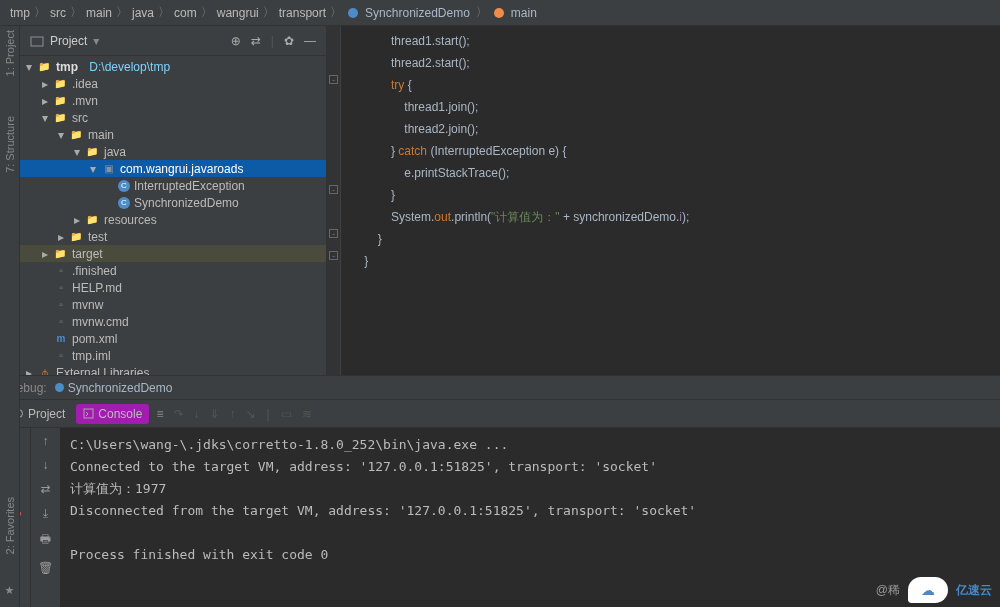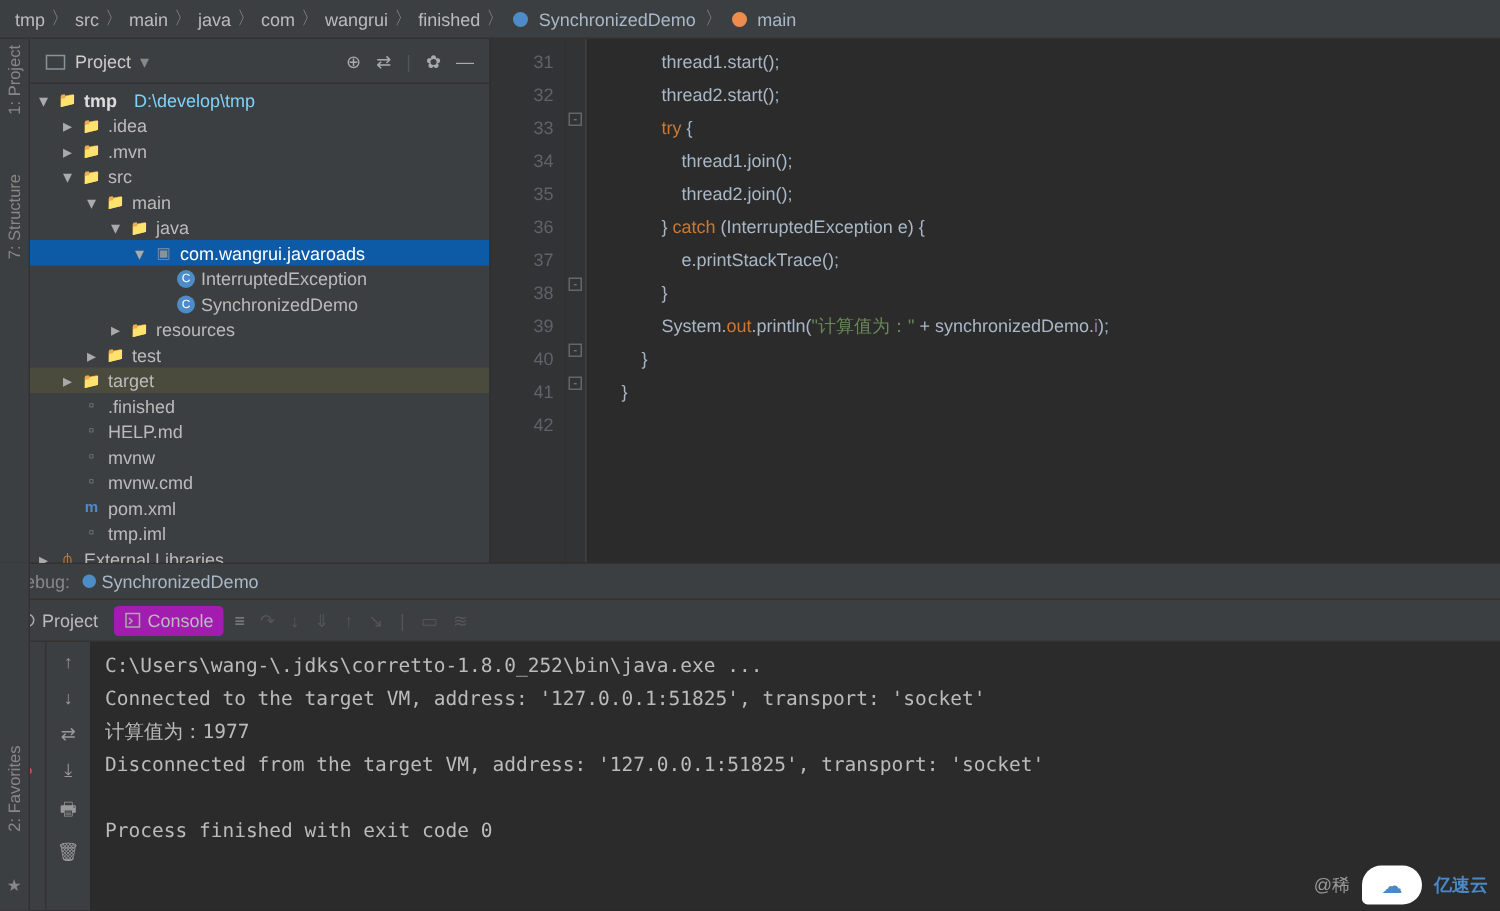--- a/index.html
+++ b/index.html
@@ -70,21 +70,21 @@
   <span>src</span>
     <span class="bc-sep">〉</span>
   <span>main</span>
     <span class="bc-sep">〉</span>
   <span>java</span>
     <span class="bc-sep">〉</span>
   <span>com</span>
     <span class="bc-sep">〉</span>
   <span>wangrui</span>
     <span class="bc-sep">〉</span>
-  <span>finished</span>
+  <span>transport</span>
     <span class="bc-sep">〉</span>
   <span class="bc-class">
       <span class="circ circ-c"></span>
       <span>SynchronizedDemo</span>
     </span>
     <span class="bc-sep">〉</span>
   <span class="bc-meth">
       <span class="circ circ-m"></span>
       <span>main</span>
     </span>
@@ -209,34 +209,20 @@
         <span class="arrow">▸</span>
           <span class="ico" style="color:#cc7832">⫛</span>
         <span>External Libraries</span>
       </div>
 
     </div>
   </div>
 
   <div class="editor">
     <div class="code-area">
-      <div class="gutter" id="gutter">
-          <div>31</div>
-          <div>32</div>
-          <div>33</div>
-          <div>34</div>
-          <div>35</div>
-          <div>36</div>
-          <div>37</div>
-          <div>38</div>
-          <div>39</div>
-          <div>40</div>
-          <div>41</div>
-          <div>42</div>
-        </div>
       <div class="fold">
         <div class="fold-mark" style="top:49px">-</div>
         <div class="fold-mark" style="top:159px">-</div>
         <div class="fold-mark" style="top:203px">-</div>
         <div class="fold-mark" style="top:225px">-</div>
       </div>
       <div class="code" id="code"><div>            thread1.start();</div><div>            thread2.start();</div><div>            <span class="kw">try</span> {</div><div>                thread1.join();</div><div>                thread2.join();</div><div>            } <span class="kw">catch</span> (InterruptedException e) {</div><div>                e.printStackTrace();</div><div>            }</div><div>            System.<span class="st">out</span>.println(<span class="str">"计算值为："</span> + synchronizedDemo.<span class="fd">i</span>);</div><div>        }</div><div>    }</div><div></div></div>
     </div>
   </div>
 </div>

